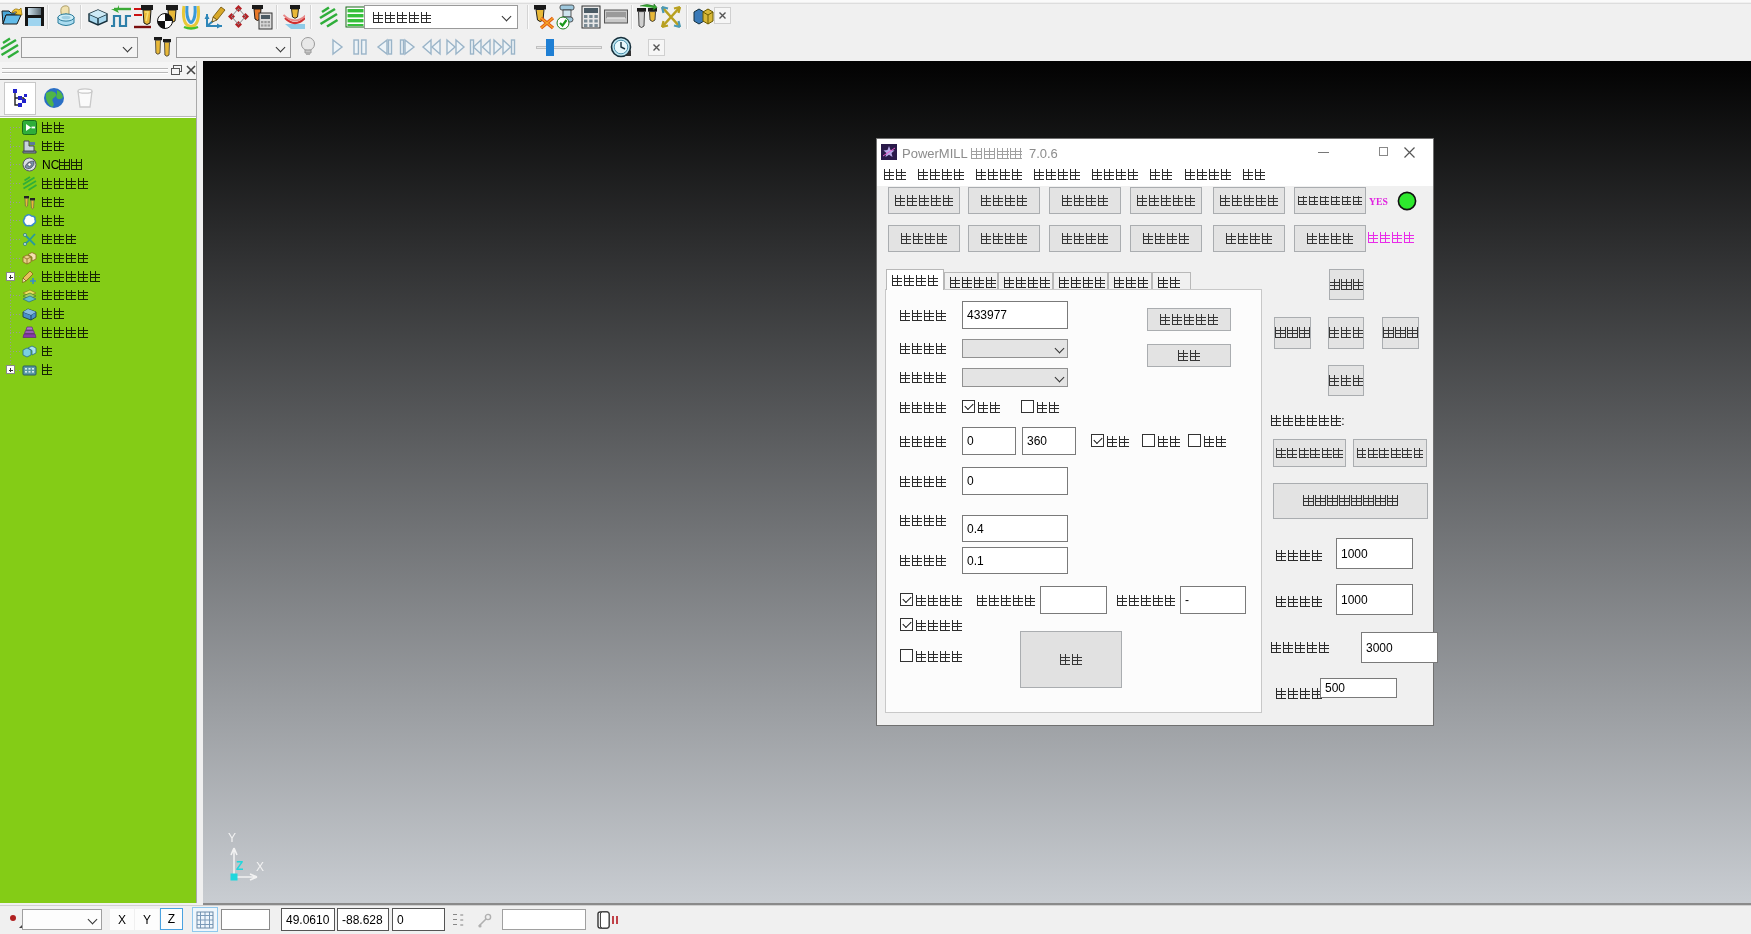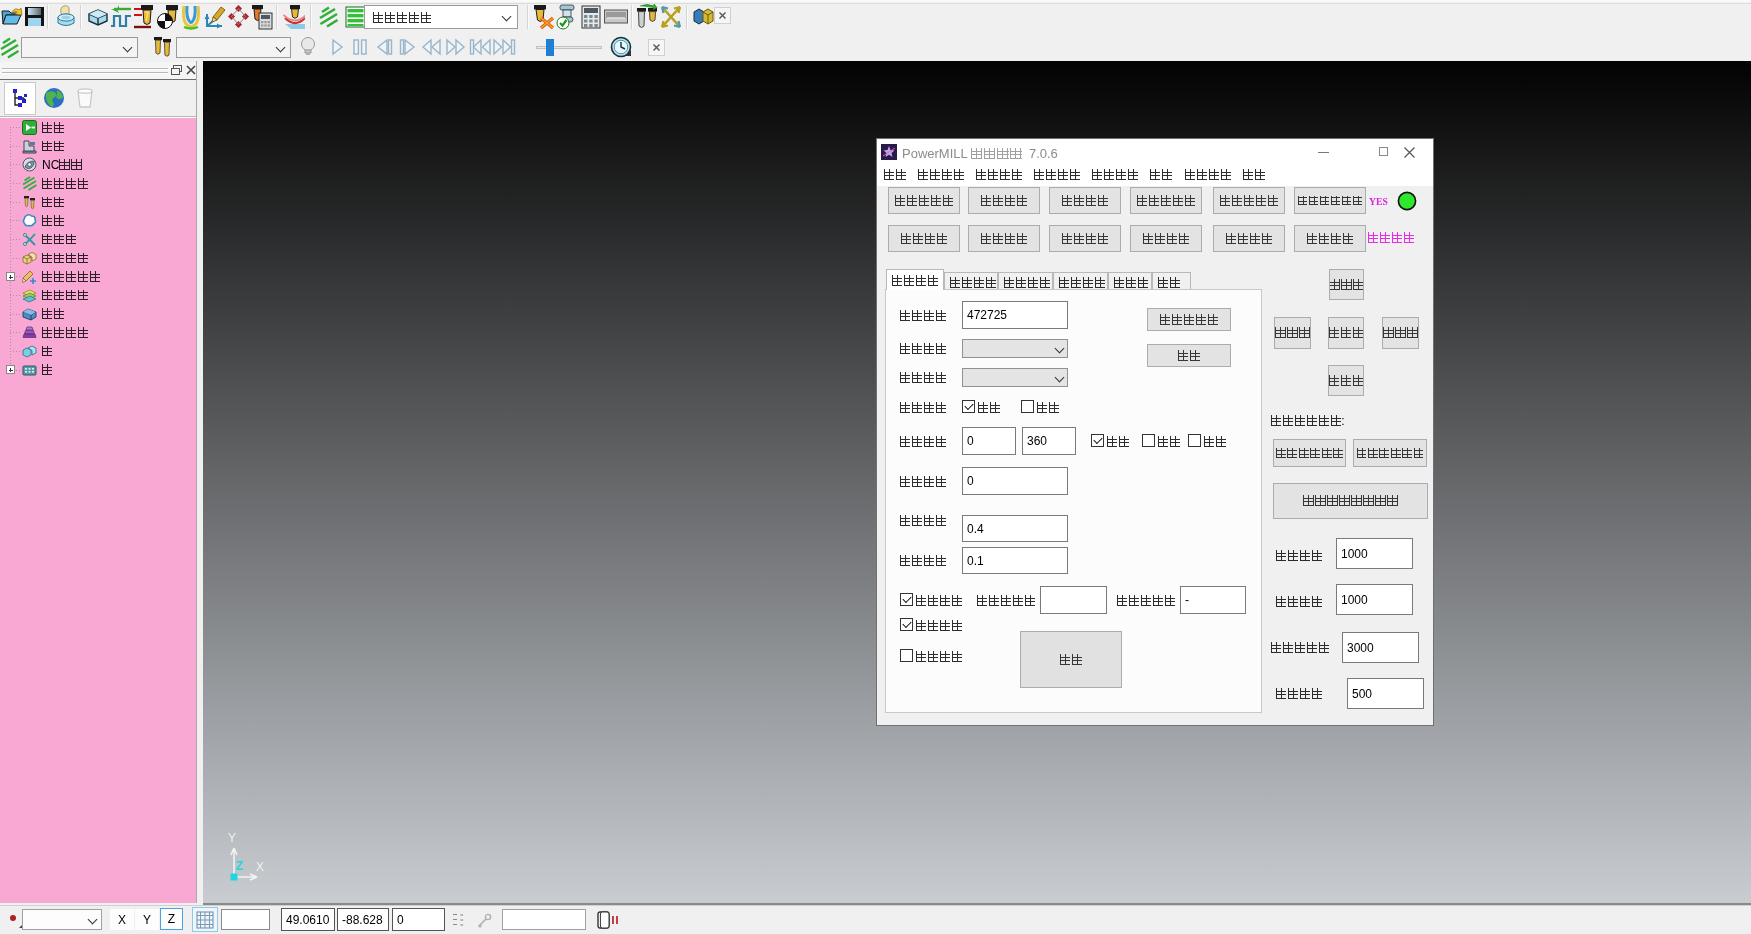--- a/index.html
+++ b/index.html
@@ -360,21 +360,21 @@
       <path d="M3 6 Q8 3 11 5 Q15 7 12 10 Q8 12 10 15 Q12 18 9 20 Q4 17 3 11 Z" fill="#4fb548"></path>
       <path d="M14 3 Q19 5 20 10 Q18 13 15 12 Q12 10 14 7 Z" fill="#4fb548"></path>
     </svg>
     <svg class="ab" style="left:75px;top:7px" width="20" height="22" viewBox="0 0 20 22">
       <path d="M3 4 L5 20 H15 L17 4" fill="#fafafa" stroke="#c9c9c9" stroke-width="1.3"></path>
       <ellipse cx="10" cy="4" rx="7" ry="2.2" fill="#fdfdfd" stroke="#c9c9c9" stroke-width="1.3"></ellipse>
     </svg>
   </div>
   <div class="ab" style="left:0;top:55px;width:196px;height:2px;border-top:1px solid #b9b9b9;border-bottom:1px solid #fff"></div>
 
-  <div class="ab" id="tree" style="left:0;top:57px;width:196px;height:785px;background:#f9a8d4">
+  <div class="ab" id="tree" style="left:0;top:57px;width:196px;height:785px;background:#84cc16">
     <div class="ab" style="left:10px;top:9px;width:1px;height:243px;background:repeating-linear-gradient(0deg,#9a9a9a 0 1px,transparent 1px 3px)"></div>
     <div class="treerow" style="top:2px">
       <svg width="15" height="15" viewBox="0 0 15 15">
           <rect x="0.5" y="0.5" width="14" height="14" rx="2" fill="#2fae3a" stroke="#1a6a1a"></rect>
           <path d="M4 4 L9 7.5 L4 11 Z" fill="#fff"></path>
           <rect x="9.5" y="6.6" width="3.5" height="1.8" fill="#fff"></rect>
         </svg>
       <span class="z" style="color:#000"><i></i><i></i></span>
     </div>
     <div class="treerow" style="top:20.7px">
@@ -586,21 +586,21 @@
     <div class="ab" style="left:9px;top:83px;width:58px;height:21px;background:#fff;border:1px solid #b8b8b8;border-bottom:none;z-index:3;padding:4px 0 0 5px"><span class="z"><i></i><i></i><i></i><i></i></span></div>
     <div class="tab" style="left:67px;width:54px"><span class="z"><i></i><i></i><i></i><i></i></span></div>
     <div class="tab" style="left:121px;width:55px"><span class="z"><i></i><i></i><i></i><i></i></span></div>
     <div class="tab" style="left:176px;width:55px"><span class="z"><i></i><i></i><i></i><i></i></span></div>
     <div class="tab" style="left:231px;width:44px"><span class="z"><i></i><i></i><i></i></span></div>
     <div class="tab" style="left:275px;width:39px"><span class="z"><i></i><i></i></span></div>
 
     <div class="ab" style="left:8px;top:103px;width:377px;height:424px;background:#fcfcfc;border:1px solid #c8c8c8;z-index:2"></div>
     <div class="ab" style="left:0;top:0;width:556px;height:539px;z-index:4">
       <span class="lbl" style="left:23px;top:123px"><span class="z"><i></i><i></i><i></i><i></i></span></span>
-      <div class="inp" style="left:85px;top:115px;width:106px;height:28px">472725</div>
+      <div class="inp" style="left:85px;top:115px;width:106px;height:28px">433977</div>
       <span class="lbl" style="left:23px;top:156px"><span class="z"><i></i><i></i><i></i><i></i></span></span>
       <div class="combo" style="left:85px;top:153px;width:106px;height:19px">
           <span class="carr"></span>
         </div>
       <span class="lbl" style="left:23px;top:185px"><span class="z"><i></i><i></i><i></i><i></i></span></span>
       <div class="combo" style="left:85px;top:182px;width:106px;height:19px">
           <span class="carr"></span>
         </div>
       <span class="lbl" style="left:23px;top:215px"><span class="z"><i></i><i></i><i></i><i></i></span></span>
       <span class="cb ck" style="left:85px;top:214px"></span>
@@ -665,23 +665,23 @@
           <span class="z" style="zoom:0.95"><i></i><i></i><i></i><i></i><i></i><i></i></span>
         </div>
       <div class="btn" style="left:396px;top:297px;width:155px;height:36px">
           <span class="z"><i></i><i></i><i></i><i></i><i></i><i></i><i></i><i></i></span>
         </div>
       <span class="lbl" style="left:399px;top:363px"><span class="z"><i></i><i></i><i></i><i></i></span></span>
       <div class="inp" style="left:459px;top:352px;width:77px;height:31px">1000</div>
       <span class="lbl" style="left:399px;top:409px"><span class="z"><i></i><i></i><i></i><i></i></span></span>
       <div class="inp" style="left:459px;top:398px;width:77px;height:31px">1000</div>
       <span class="lbl" style="left:394px;top:455px"><span class="z"><i></i><i></i><i></i><i></i><i></i></span></span>
-      <div class="inp" style="left:465px;top:446px;width:77px;height:31px">3000</div>
+      <div class="inp" style="left:484px;top:446px;width:77px;height:31px">3000</div>
       <span class="lbl" style="left:399px;top:501px"><span class="z"><i></i><i></i><i></i><i></i></span></span>
-      <div class="inp" style="left:470px;top:492px;width:77px;height:31px">500</div>
+      <div class="inp" style="left:443px;top:492px;width:77px;height:20px">500</div>
     </div>
   </div>
 </div>
 
 <div class="ab" id="statusbar" style="left:0;top:905px;width:1751px;height:29px;background:#f0f0f0;border-top:1px solid #d0d0d0">
   <div class="ab" style="left:5px;top:4px;width:20px;height:20px">
     <svg width="20" height="20" viewBox="0 0 20 20">
         <circle cx="8" cy="8" r="3" fill="#b02020"></circle>
         <path d="M14 18 L19 18 L19 13 Z" fill="#444"></path>
       </svg>

